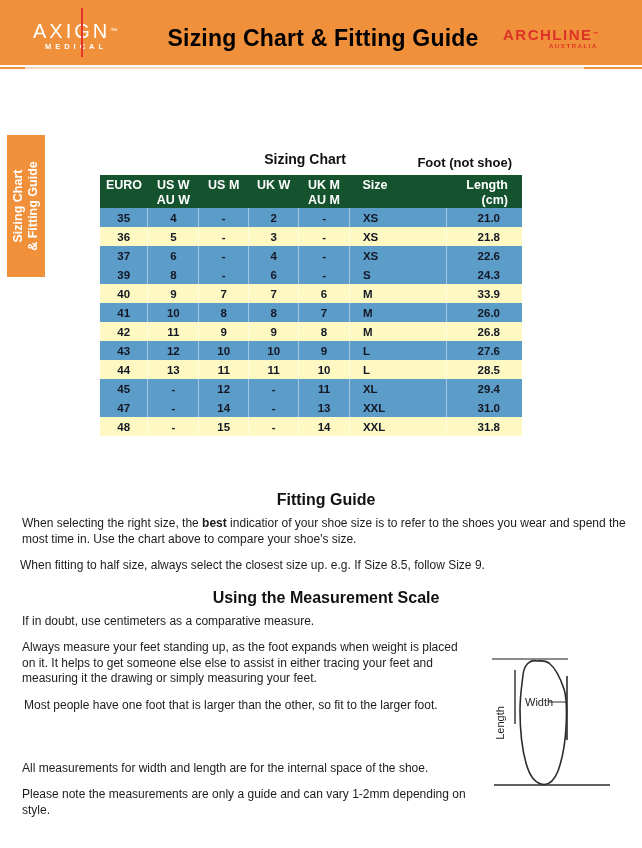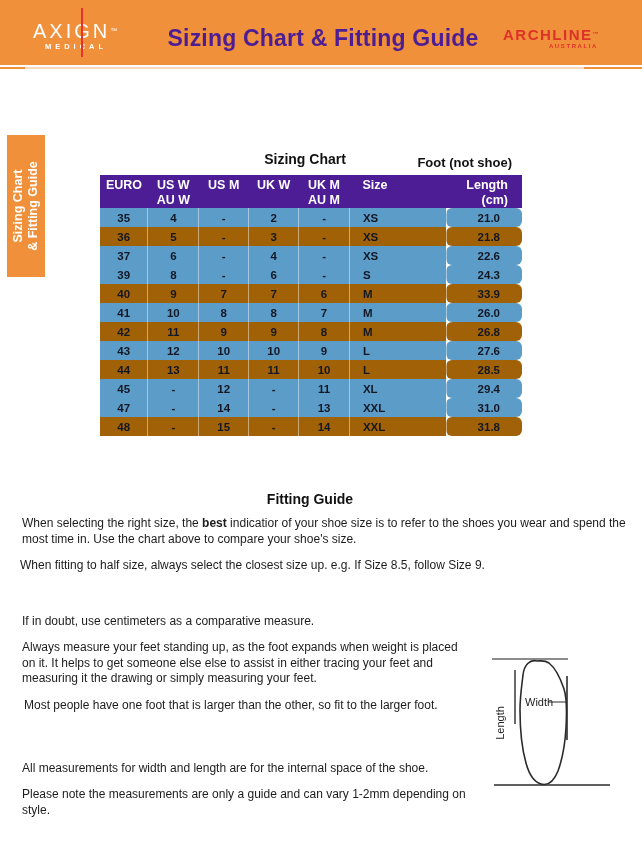--- a/index.html
+++ b/index.html
@@ -11,21 +11,21 @@
   .band-underline{position:absolute;left:0;top:67px;width:642px;height:2px;
     background:linear-gradient(90deg,#F1903A 0,#F1903A 25px,#F8D9BC 25px,#F8D9BC 584px,#F1903A 584px,#F1903A 100%);}
 
   .brand{position:absolute;left:33px;top:20px;color:#fff;text-align:center;width:86px;}
   .brand-name{font-size:20px;letter-spacing:3px;font-weight:400;line-height:22px;}
   .brand-tm{font-size:7px;vertical-align:top;}
   .brand-sub{font-size:7.5px;letter-spacing:4px;font-weight:bold;margin-top:0;}
   .brand-line{position:absolute;left:81px;top:8px;width:2px;height:49px;background:#E4342C;}
 
   .page-title{position:absolute;left:143px;top:25px;width:360px;text-align:center;
-    color:#4c1d95;font-size:23px;font-weight:bold;letter-spacing:0.2px;}
+    color:#000000;font-size:23px;font-weight:bold;letter-spacing:0.2px;}
 
   .partner{position:absolute;left:500px;top:27px;width:100px;text-align:right;color:#DD3227;}
   .partner-name{font-size:15px;font-weight:bold;letter-spacing:1.5px;line-height:15px;}
   .partner-tm{font-size:6px;vertical-align:top;}
   .partner-sub{font-size:6px;letter-spacing:1.6px;font-weight:bold;margin-top:1px;margin-right:2px;}
 
   
   .side-tab{position:absolute;left:7px;top:135px;width:38px;height:142px;background:#F1903A;}
   .side-tab-inner{position:absolute;left:50%;top:50%;width:142px;
     transform:translate(-50%,-50%) rotate(-90deg);
@@ -33,39 +33,39 @@
 
   
   .chart-title{position:absolute;left:100px;top:151px;width:410px;text-align:center;
     font-size:14px;font-weight:bold;color:#111;}
   .foot-note{position:absolute;left:340px;top:155px;width:172px;text-align:right;
     font-size:13px;font-weight:bold;color:#111;}
 
   table.sizing{position:absolute;left:100px;top:175px;width:422px;border-collapse:collapse;
     table-layout:fixed;}
   table.sizing th,table.sizing td{padding:0;font-family:"Liberation Sans",sans-serif;}
-  table.sizing thead tr{background:#4c1d95;height:28px;}
+  table.sizing thead tr{background:#14532d;height:28px;}
   table.sizing th{color:#fff;font-size:12.5px;font-weight:bold;vertical-align:top;
     padding-top:3px;line-height:15px;}
   table.sizing td{height:19px;font-size:11.5px;font-weight:bold;color:#141824;text-align:center;}
   tr.row-odd{background:#5C9CC9;}
-  tr.row-even{background:#a16207;}
+  tr.row-even{background:#fef9c3;}
   table.sizing td{border-right:1px solid rgba(255,255,255,0.45);}
-  table.sizing td:last-child{border-right:none;border-radius:6px;}
+  table.sizing td:last-child{border-right:none;}
   
   .w0{width:12.1%;} .w1{width:12.8%;} .w2{width:12.6%;} .w3{width:12.6%;}
   .w4{width:12.8%;} .w5{width:21.3%;} .w6{width:15.8%;}
   
   table.sizing th.c5,table.sizing td.c5{text-align:left;padding-left:13px;}
   table.sizing th.c6{text-align:right;padding-right:14px;}
   table.sizing td.c6{text-align:right;padding-right:22px;}
 
   
-  .h-center{position:absolute;left:0;width:620px;text-align:center;
-    font-size:14px;font-weight:bold;color:#111;}
+  .h-center{position:absolute;left:16px;width:620px;text-align:center;
+    font-size:16px;font-weight:bold;color:#111;}
   .para{position:absolute;font-size:12px;line-height:15.5px;color:#1c1c1c;}
   .bold{font-weight:bold;}
 
   
   .foot-diagram{position:absolute;left:488px;top:648px;}
 </style>
 </head>
 <body>
 
 <div class="page">
@@ -232,20 +232,21 @@
           <td class="c5">XXL</td>
           <td class="c6">31.8</td>
         </tr>
       </tbody>
   </table>
 
   <div class="h-center" style="top:491px;">Fitting Guide</div>
   <div class="para" style="left:22px;top:516px;width:608px;"><span>When selecting the right size, the </span><span class="bold">best</span><span> indicatior of your shoe size is to refer to the shoes you wear and spend the most time in. Use the chart above to compare your shoe's size.</span></div>
   <div class="para" style="left:20px;top:558px;width:608px;">When fitting to half size, always select the closest size up. e.g. If Size 8.5, follow Size 9.</div>
 
+  <div class="h-center" style="top:589px;">Using the Measurement Scale</div>
   <div class="para" style="left:22px;top:614px;width:560px;">If in doubt, use centimeters as a comparative measure.</div>
   <div class="para" style="left:22px;top:640px;width:446px;">Always measure your feet standing up, as the foot expands when weight is placed on it. It helps to get someone else else to assist in either tracing your feet and measuring it the drawing or simply measuring your feet.</div>
   <div class="para" style="left:24px;top:698px;width:470px;">Most people have one foot that is larger than the other, so fit to the larger foot.</div>
   <div class="para" style="left:22px;top:761px;width:470px;">All measurements for width and length are for the internal space of the shoe.</div>
   <div class="para" style="left:22px;top:787px;width:450px;">Please note the measurements are only a guide and can vary 1-2mm depending on style.</div>
 
   <svg class="foot-diagram" width="145" height="150" viewBox="0 0 145 150">
     <line x1="4" y1="11" x2="80" y2="11" stroke="#8c8c8c" stroke-width="2"></line>
     <line x1="6" y1="137" x2="122" y2="137" stroke="#2b2b2b" stroke-width="1.5"></line>
     <path d="M49 13 C42 11 36 17 35 27 C34 36 32 48 32 62 C32 80 34 101 38 115 C41 126 46 134 53 136 C60 138 66 133 70 123 C74 112 77 97 78 80 C79 62 79 50 76 41 C72 29 66 19 61 15 C57 12 53 13 49 13 Z" fill="none" stroke="#2b2b2b" stroke-width="1.6"></path>

